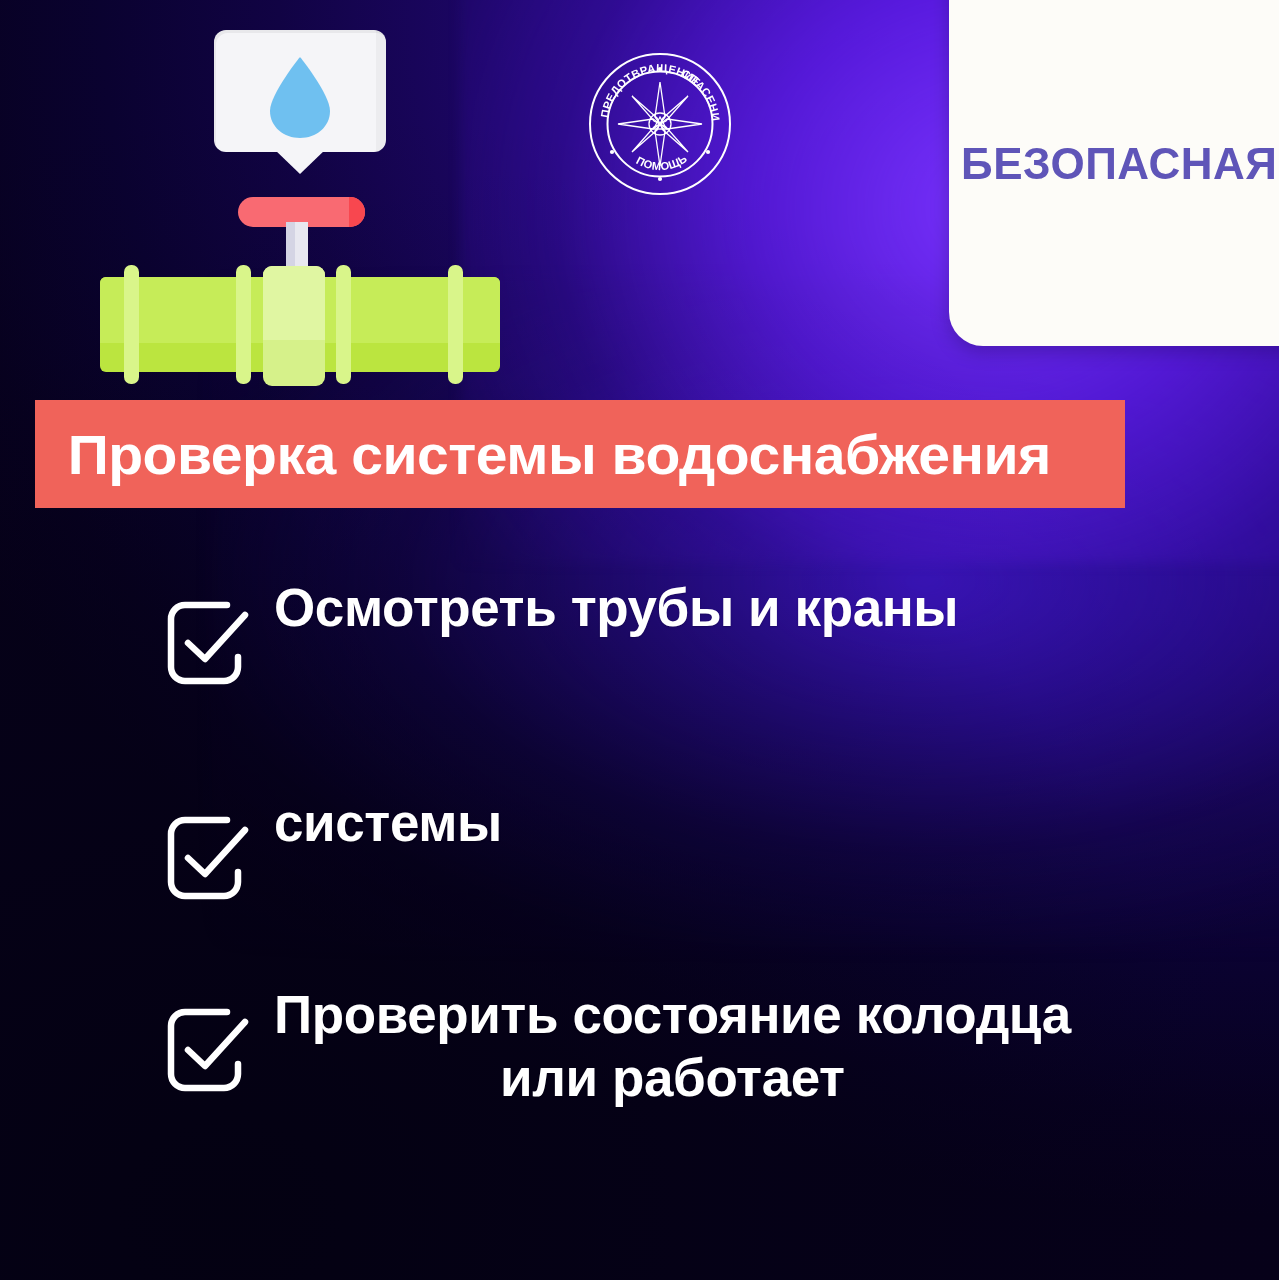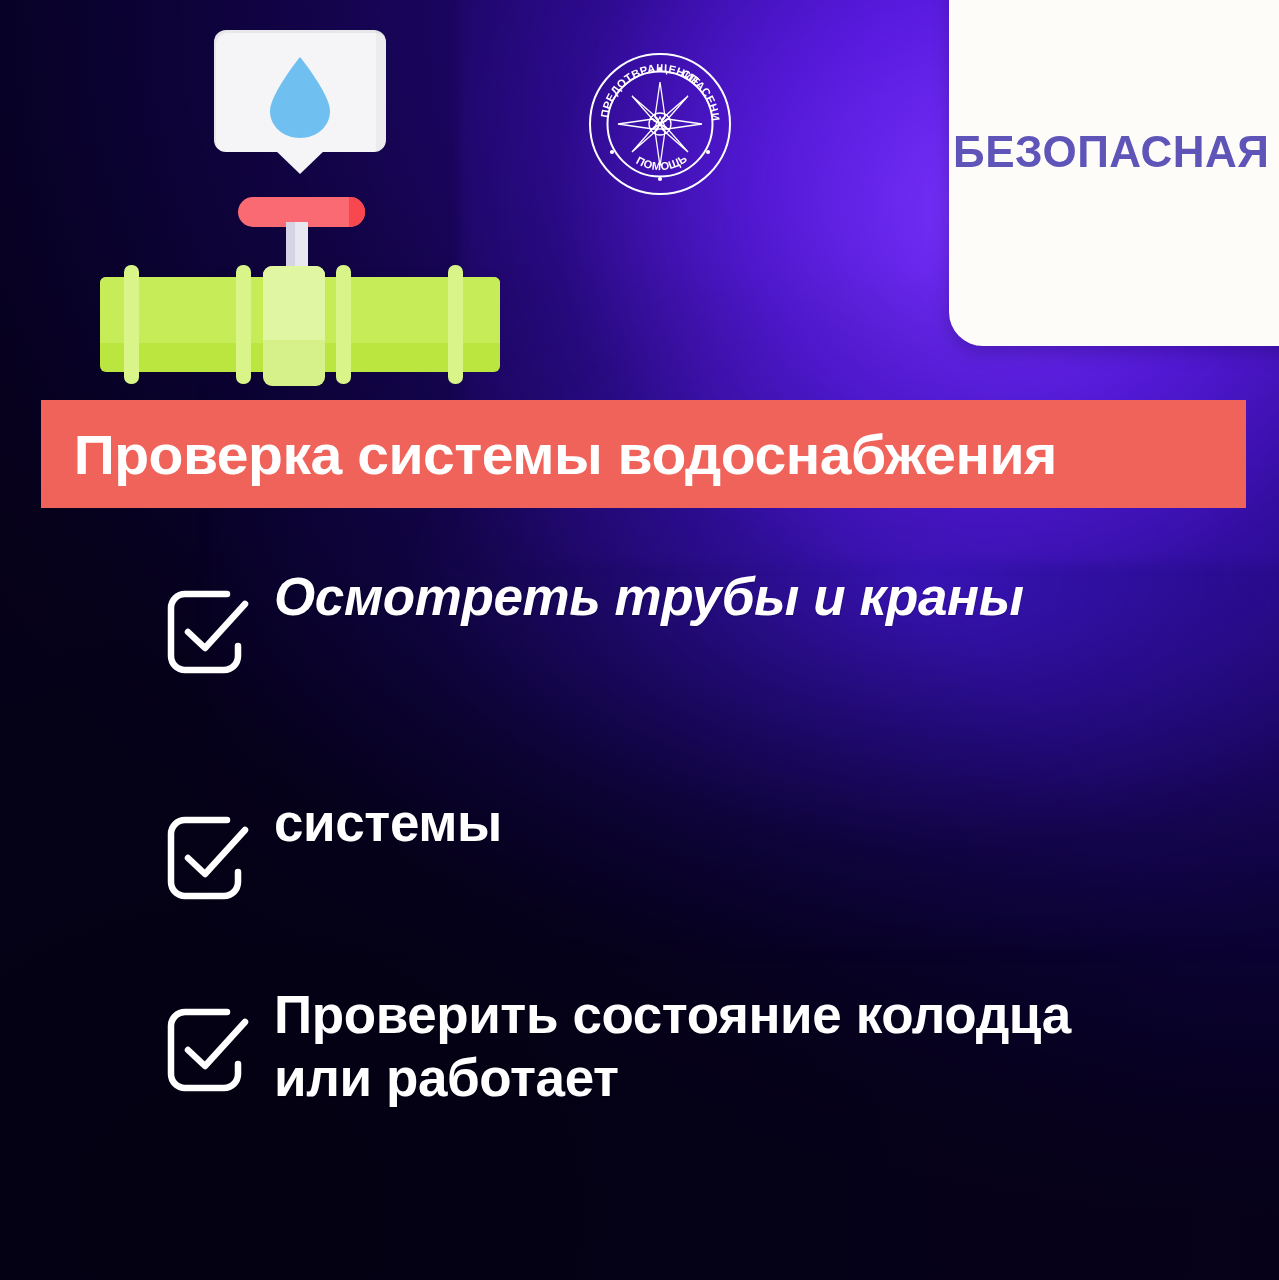--- a/index.html
+++ b/index.html
@@ -200,23 +200,23 @@
     top: -54px;
     width: 400px;
     height: 400px;
     background: #fdfcf8;
     border-radius: 34px;
     box-shadow: 0 6px 18px rgba(10, 2, 45, 0.25);
   }
   .brand-badge-inner {
     position: absolute;
     left: 0;
-    top: 184px;
+    top: 196px;
     width: 318px;
-    padding-left: 4px;
+    padding-left: 12px;
     box-sizing: border-box;
     text-align: center;
   }
   .brand-line-1 {
     font-size: 44px;
     font-weight: 700;
     letter-spacing: 0.5px;
     color: #5f55b8;
     line-height: 0.98;
     white-space: nowrap;
@@ -227,23 +227,23 @@
     letter-spacing: 1px;
     color: #5f55b8;
     line-height: 1.0;
     margin-top: 4px;
     white-space: nowrap;
   }
 
   
   .title-banner {
     position: absolute;
-    left: 41px;
+    left: 35px;
     top: 400px;
-    width: 1205px;
+    width: 1090px;
     height: 108px;
     background: #f0635a;
     display: flex;
     align-items: center;
   }
   .title-text {
     color: #ffffff;
     font-size: 56px;
     font-weight: 700;
     letter-spacing: -0.5px;
@@ -260,23 +260,23 @@
     top: 560px;
     width: 1279px;
   }
   .check-item {
     position: absolute;
     left: 0;
     width: 1279px;
     display: flex;
     align-items: flex-start;
   }
-  .check-item.i0 { top: 6px; font-style: italic; }
+  .check-item.i0 { top: 17px; }
   .check-item.i1 { top: 232px; }
-  .check-item.i2 { top: 424px; }
+  .check-item.i2 { top: 424px; text-align: center; }
 
   .checkbox-icon {
     position: relative;
     margin-left: 164px;
     margin-top: 20px;
     flex: 0 0 auto;
     width: 88px;
     height: 92px;
   }
   .check-text {

